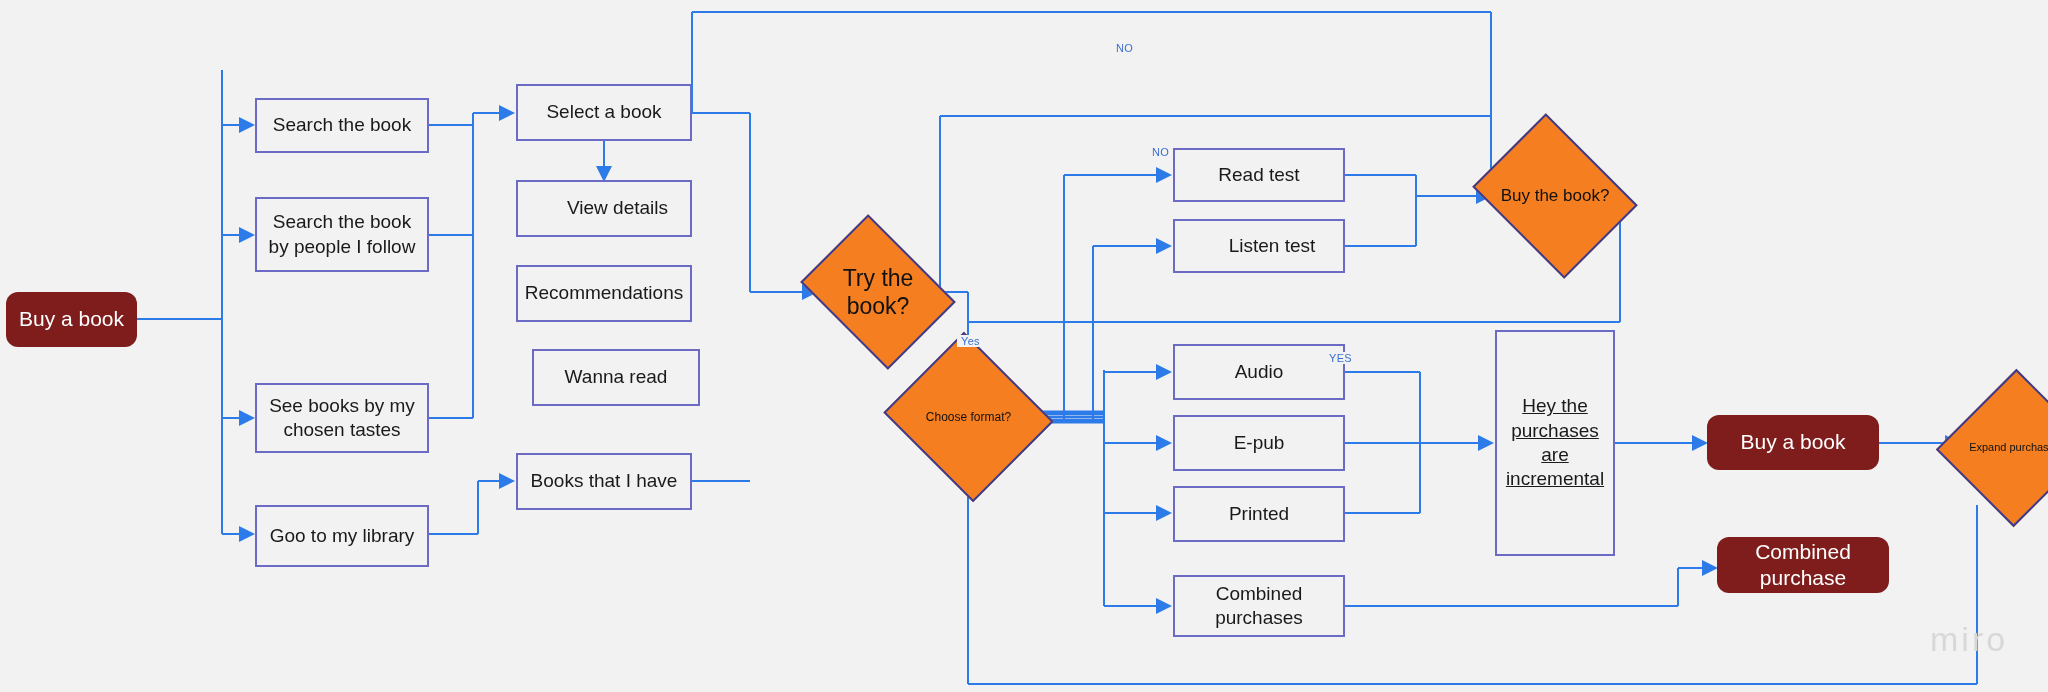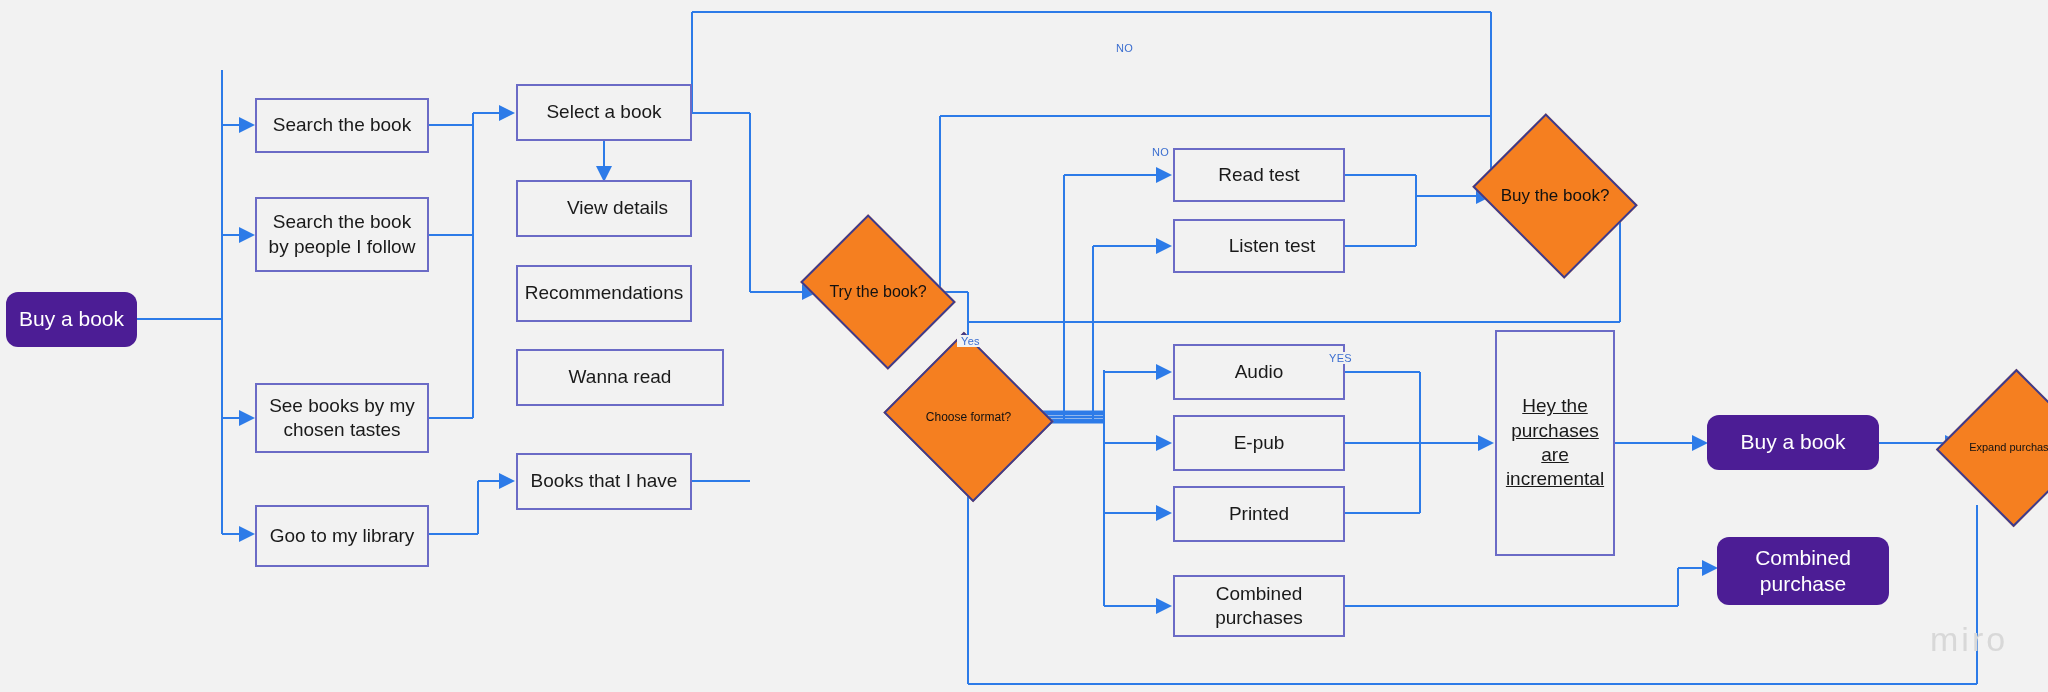--- a/index.html
+++ b/index.html
@@ -20,21 +20,21 @@
     background:#F2F2F2;
     border:2px solid #6B6BC6;
     color:#1A1A1A;
     font-size:19px;
     line-height:1.28;
     padding:2px 6px;
   }
 
   
   .pill{
-    background:#4c1d95;
+    background:#7f1d1d;
     border-radius:12px;
     color:#FFFFFF;
     font-size:21px;
     line-height:1.25;
   }
 
   
   .diamond{
     background:transparent;
     border:none;
@@ -43,21 +43,21 @@
     position:absolute;left:0;top:0;width:100%;height:100%;
     background:#F57F20;
     border:2px solid #3B3B8F;
     transform:rotate(45deg);
     box-sizing:border-box;
   }
   .diamond .dlabel{
     position:relative;z-index:2;width:100%;
     color:#111111;line-height:1.22;
   }
-  .d-big .dlabel{font-size:16px;}
+  .d-big .dlabel{font-size:23px;}
   .d-mid .dlabel{font-size:17px;}
   .d-small .dlabel{font-size:12px;}
   .d-xsmall .dlabel{font-size:11px;}
 
   .edge-label{
     position:absolute;
     font-size:11px;
     color:#3C6FD0;
     background:#F2F2F2;
     padding:0 4px;
@@ -195,21 +195,21 @@
   </div>
 
   <div class="node rect" style="left:516px;top:180px;width:176px;height:57px;padding-left:33px;">
     <span>View details</span>
   </div>
 
   <div class="node rect" style="left:516px;top:265px;width:176px;height:57px;">
     <span>Recommendations</span>
   </div>
 
-  <div class="node rect" style="left:516px;top:349px;width:208px;height:57px;">
+  <div class="node rect" style="left:532px;top:349px;width:168px;height:57px;">
     <span>Wanna read</span>
   </div>
 
   <div class="node rect" style="left:516px;top:453px;width:176px;height:57px;">
     <span>Books that I have</span>
   </div>
 
   <div class="node diamond d-big" style="left:816px;top:244px;width:124px;height:96px;">
     <span class="dshape"></span>
     <span class="dlabel">Try the book?</span>
@@ -250,21 +250,21 @@
   </div>
 
   <div class="node rect" style="left:1495px;top:330px;width:120px;height:226px;text-decoration:underline;">
     <span>Hey the purchases are incremental</span>
   </div>
 
   <div class="node pill" style="left:1707px;top:415px;width:172px;height:55px;">
     <span>Buy a book</span>
   </div>
 
-  <div class="node pill" style="left:1717px;top:537px;width:172px;height:68px;">
+  <div class="node pill" style="left:1717px;top:537px;width:172px;height:56px;">
     <span>Combined purchase</span>
   </div>
 
   <div class="node diamond d-xsmall" style="left:1960px;top:391px;width:110px;height:114px;">
     <span class="dshape"></span>
     <span class="dlabel">Expand purchase?</span>
   </div>
 
   <div class="edge-label" style="left:1112px;top:4px;">NO</div>
 

